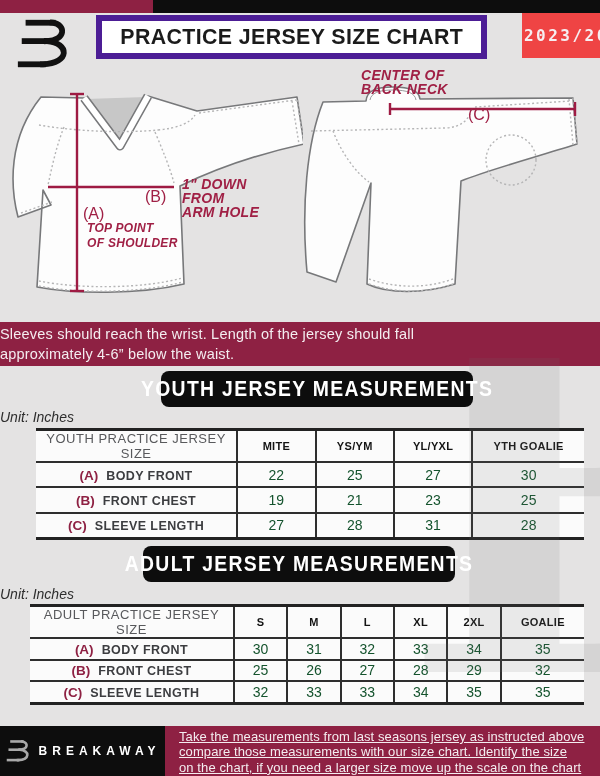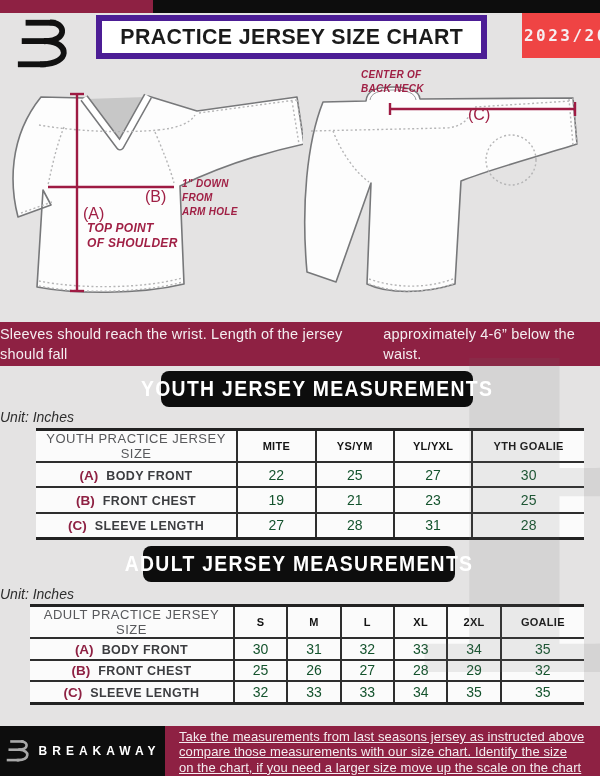--- a/index.html
+++ b/index.html
@@ -11,24 +11,24 @@
   .logo{position:absolute;left:14px;top:15px;width:58px;height:58px;}
   .title-box{position:absolute;left:96px;top:15px;width:391px;height:44px;background:#ffffff;
              border:6px solid #4c1d95;box-sizing:border-box;display:flex;align-items:center;justify-content:center;}
   .title-box span{font-size:22px;font-weight:700;color:#1b1b1b;letter-spacing:.4px;transform:scaleX(.97);white-space:nowrap;}
   .year-box{position:absolute;left:487px;top:13px;width:113px;height:45px;background:#ef4444;
             display:flex;align-items:center;justify-content:center;margin-left:35px;}
   .year-box span{color:#f6eef1;font-size:16px;font-weight:700;letter-spacing:2.5px;font-family:"DejaVu Sans Mono","Liberation Mono",monospace;}
   
   .jersey{position:absolute;}
   .anno{position:absolute;color:#a02045;z-index:4;}
-  .anno.note{font-style:italic;font-weight:600;font-size:10px;line-height:14px;letter-spacing:.3px;white-space:nowrap;}
+  .anno.note{font-style:italic;font-weight:600;font-size:14px;line-height:14px;letter-spacing:.3px;white-space:nowrap;}
   
   .banner{position:absolute;left:0;top:322px;width:600px;height:44px;background:#8e2143;
-          display:flex;flex-direction:row;align-items:center;justify-content:center;}
+          display:flex;flex-direction:column;align-items:flex-start;justify-content:center;}
   .banner span{display:block;color:#f4edf0;font-size:14.5px;line-height:20px;letter-spacing:.2px;}
   
   .sec-head{position:absolute;left:143px;width:312px;height:36px;background:#0d0d0d;border-radius:8px;
             display:flex;align-items:center;justify-content:center;z-index:4;}
   .sec-head span{color:#fff;font-size:22px;font-weight:700;letter-spacing:1.5px;transform:scaleX(.88);white-space:nowrap;}
   .unit{position:absolute;left:0;width:600px;font-style:italic;font-size:14px;
         font-weight:500;color:#2e2e2e;z-index:4;}
   
   .tbl-wrap{position:absolute;z-index:3;}
   table.size-table{width:100%;height:100%;border-collapse:collapse;table-layout:fixed;

